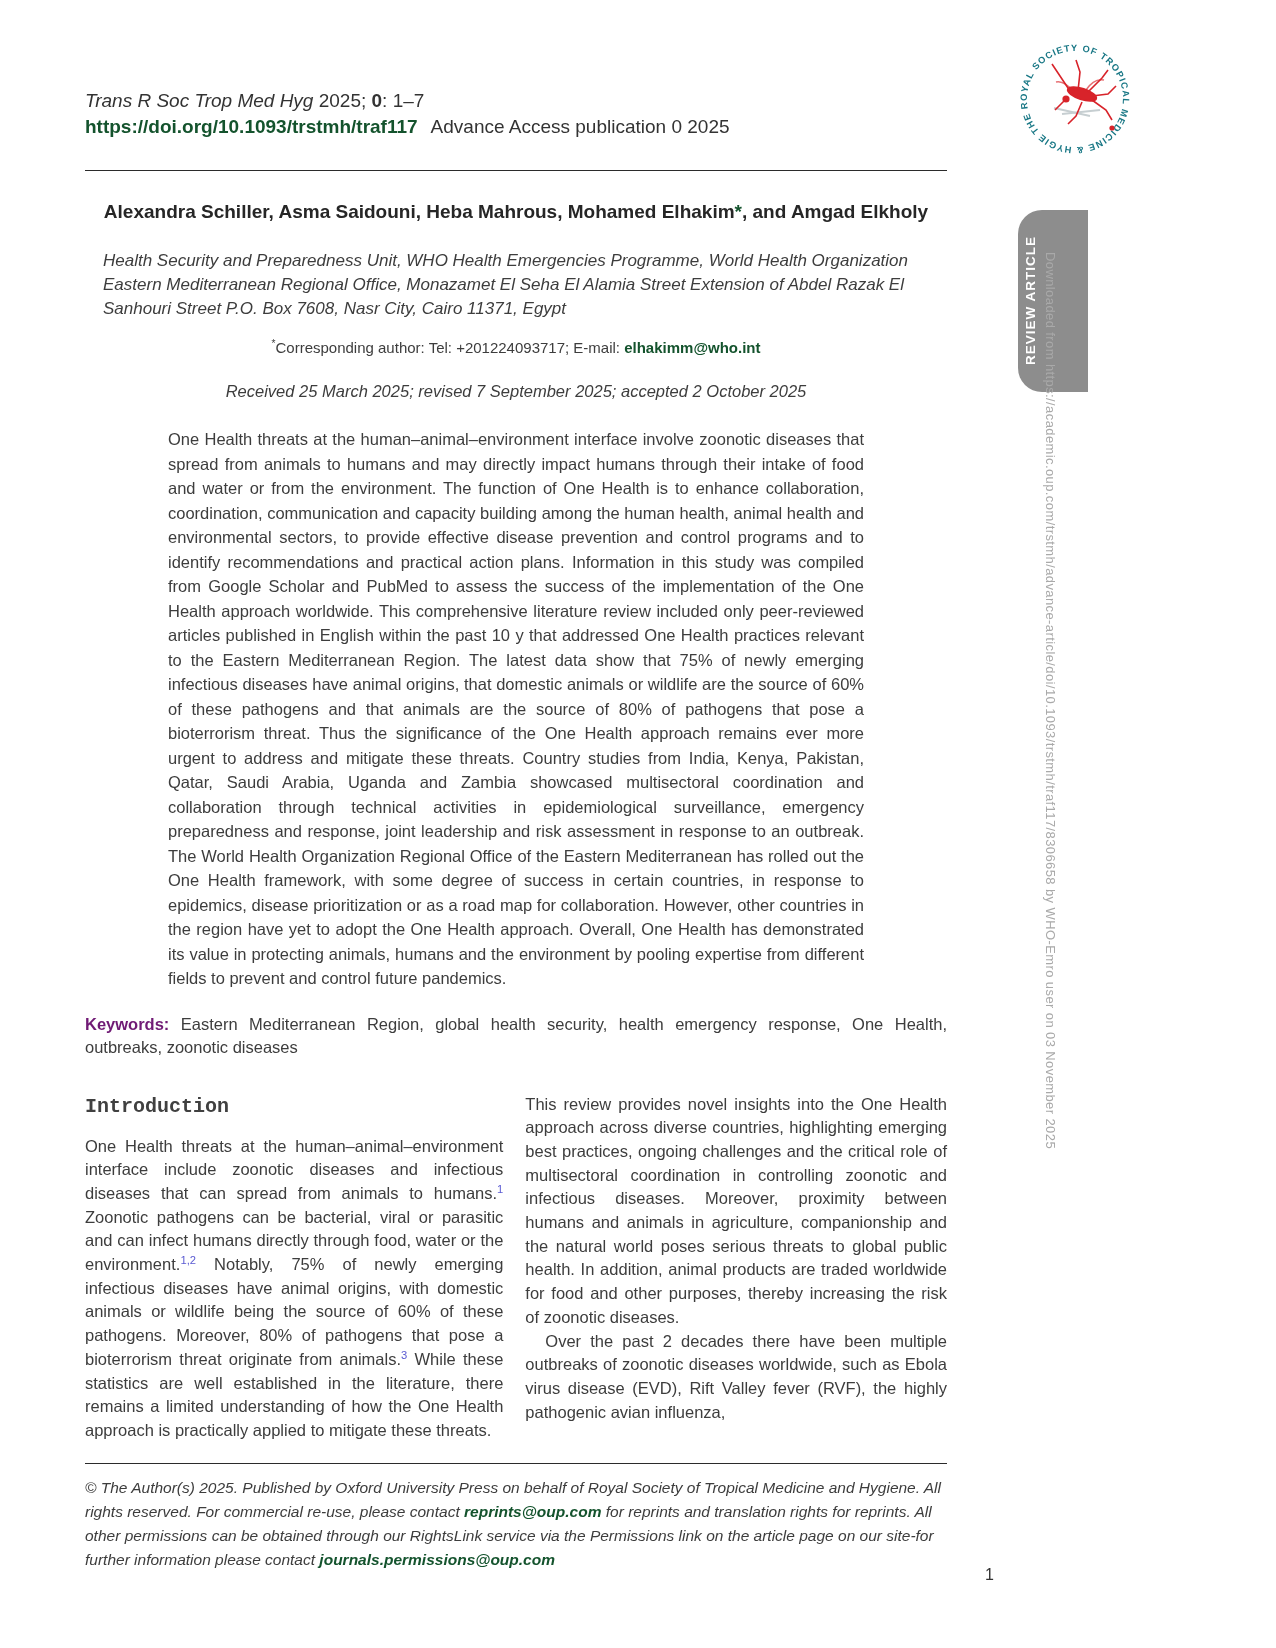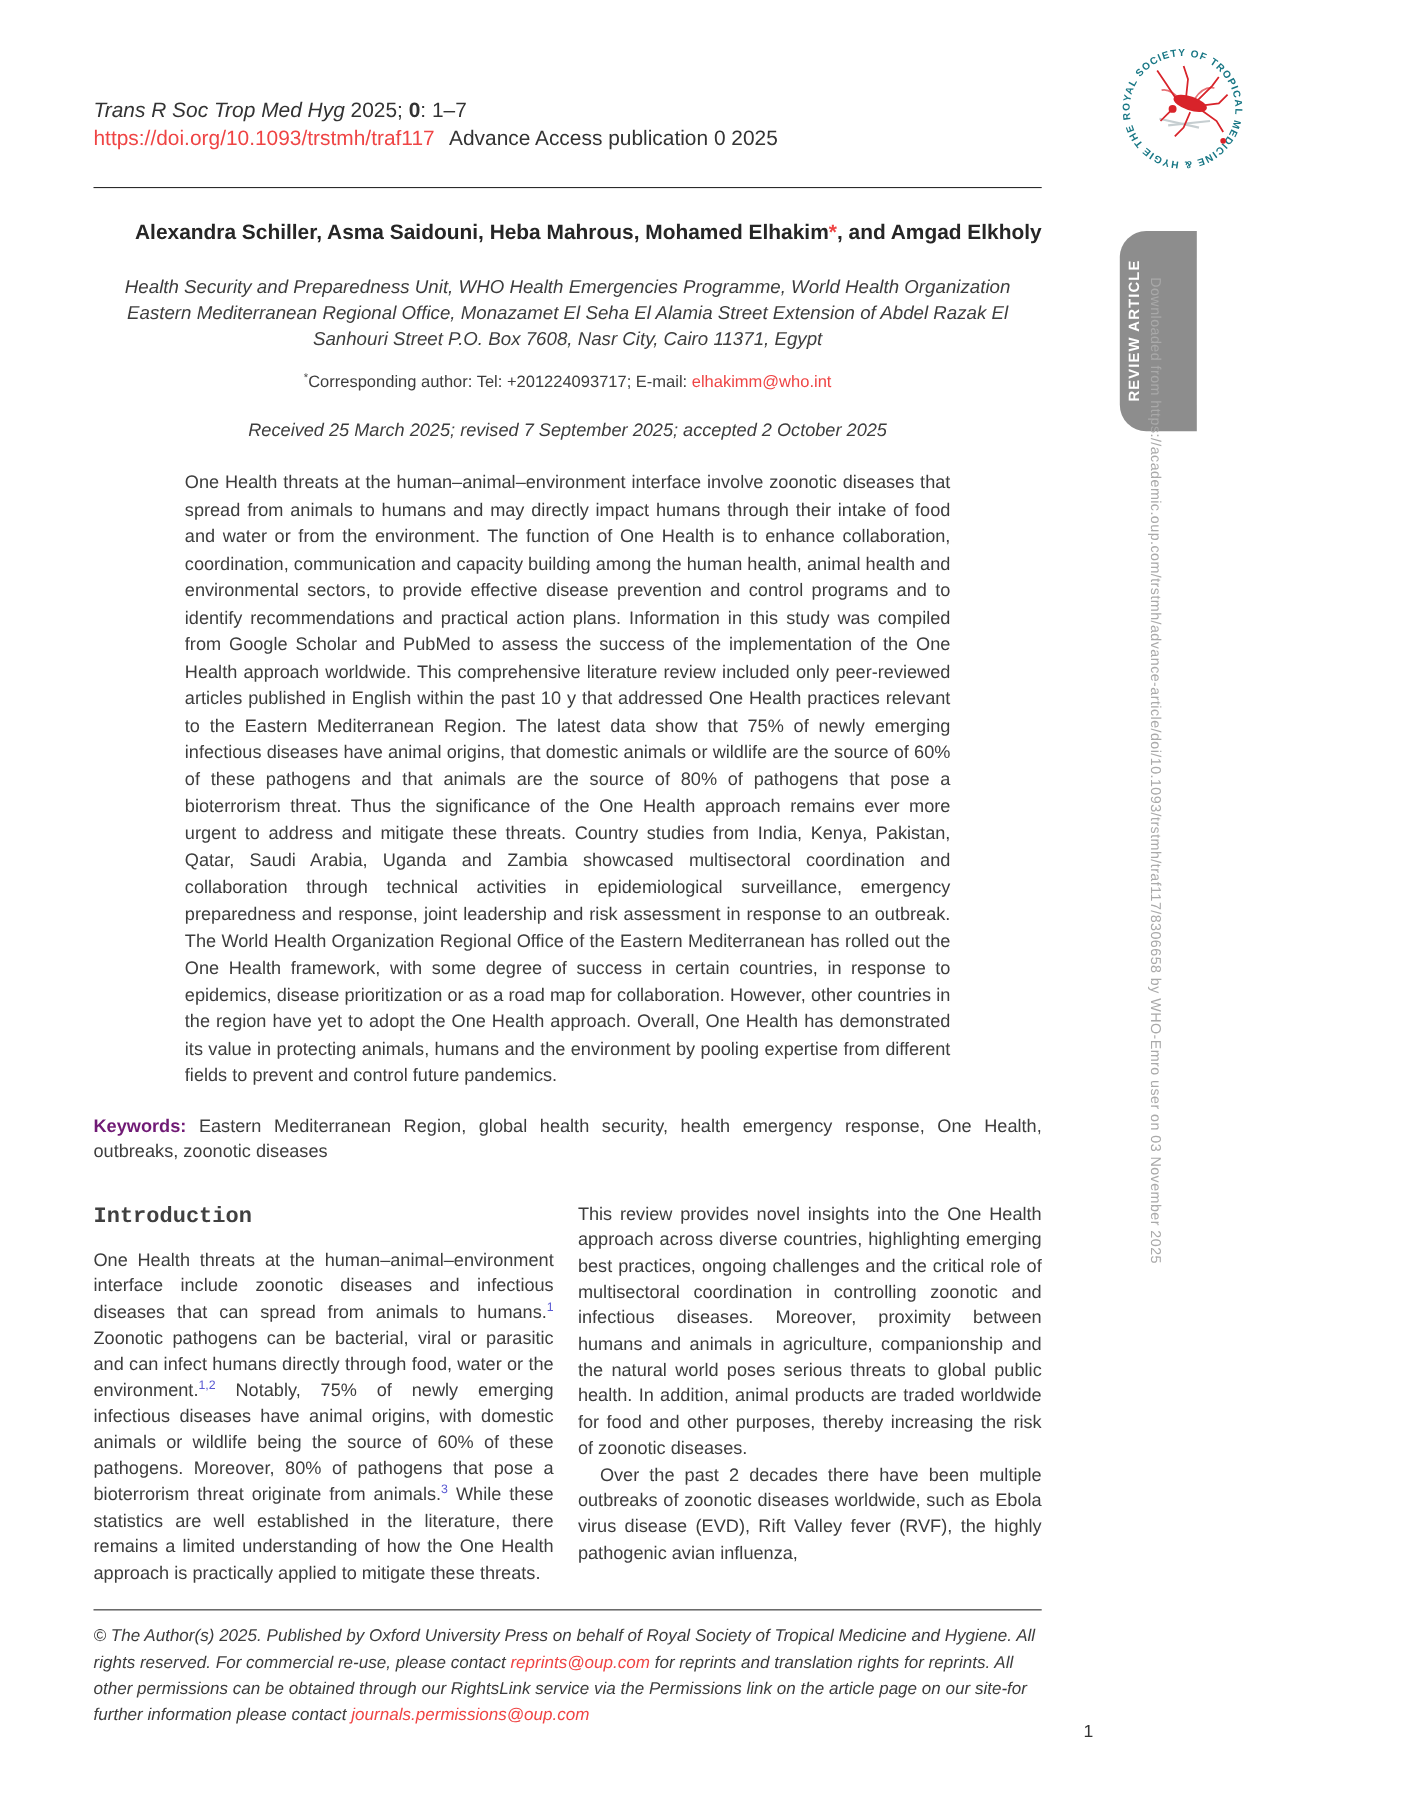--- a/index.html
+++ b/index.html
@@ -8,21 +8,21 @@
     width:1276px; height:1648px; position:relative; overflow:hidden;
     font-family:"Liberation Sans","DejaVu Sans",sans-serif;
     color:#3a3a3a; -webkit-font-smoothing:antialiased;
   }
   .page { position:relative; width:1088px; height:1648px; padding:0 141px 0 85px; }
 
   
   .seg-n {}
   .seg-i { font-style:italic; }
   .seg-b { font-weight:bold; }
-  .seg-link { color:#ef4444; text-decoration:none; cursor:pointer; }
+  .seg-link { color:#14532d; text-decoration:none; cursor:pointer;font-weight:bold; }
   .seg-sup { vertical-align:super; font-size:0.68em; line-height:0; }
   .seg-ref { color:#5a5ad2; vertical-align:super; font-size:0.68em; line-height:0; cursor:pointer; }
   .seg-gap { margin-left:13px; }
 
   
   .header { padding-top:88px; }
   .header-line { font-size:19px; line-height:26px; color:#333333; }
   .rule { border:none; border-top:1.4px solid #2b2b2b; margin-top:30px; }
 
   
@@ -43,23 +43,23 @@
     writing-mode:vertical-rl; white-space:nowrap;
     font-size:13px; letter-spacing:0.4px; color:#a9a9a9;
   }
 
   
   .title {
     margin-top:36px; text-align:center;
     font-size:29px; line-height:37px; font-weight:bold; color:#1c1c1c;
     letter-spacing:-0.2px;
   }
-  .authors { margin-top:30px; text-align:right; font-size:19px; font-weight:bold; color:#262626; }
+  .authors { margin-top:30px; text-align:center; font-size:19px; font-weight:bold; color:#262626; }
   .affiliation {
-    margin-top:26px; text-align:center; font-style:italic;
+    margin-top:26px; font-style:italic;
     font-size:17px; line-height:24px; color:#3d3d3d; padding:0 18px;
   }
   .corresponding { margin-top:18px; text-align:center; font-size:15px; color:#3d3d3d; }
   .dates { margin-top:26px; text-align:center; font-style:italic; font-size:16.5px; color:#3d3d3d; }
 
   .abstract {
     margin:26px 83px 0 83px; text-align:justify;
     font-size:16.5px; line-height:24.5px; color:#3d3d3d;
   }
   .keywords { margin-top:22px; text-align:justify; font-size:16.5px; line-height:23px; color:#3d3d3d; }

